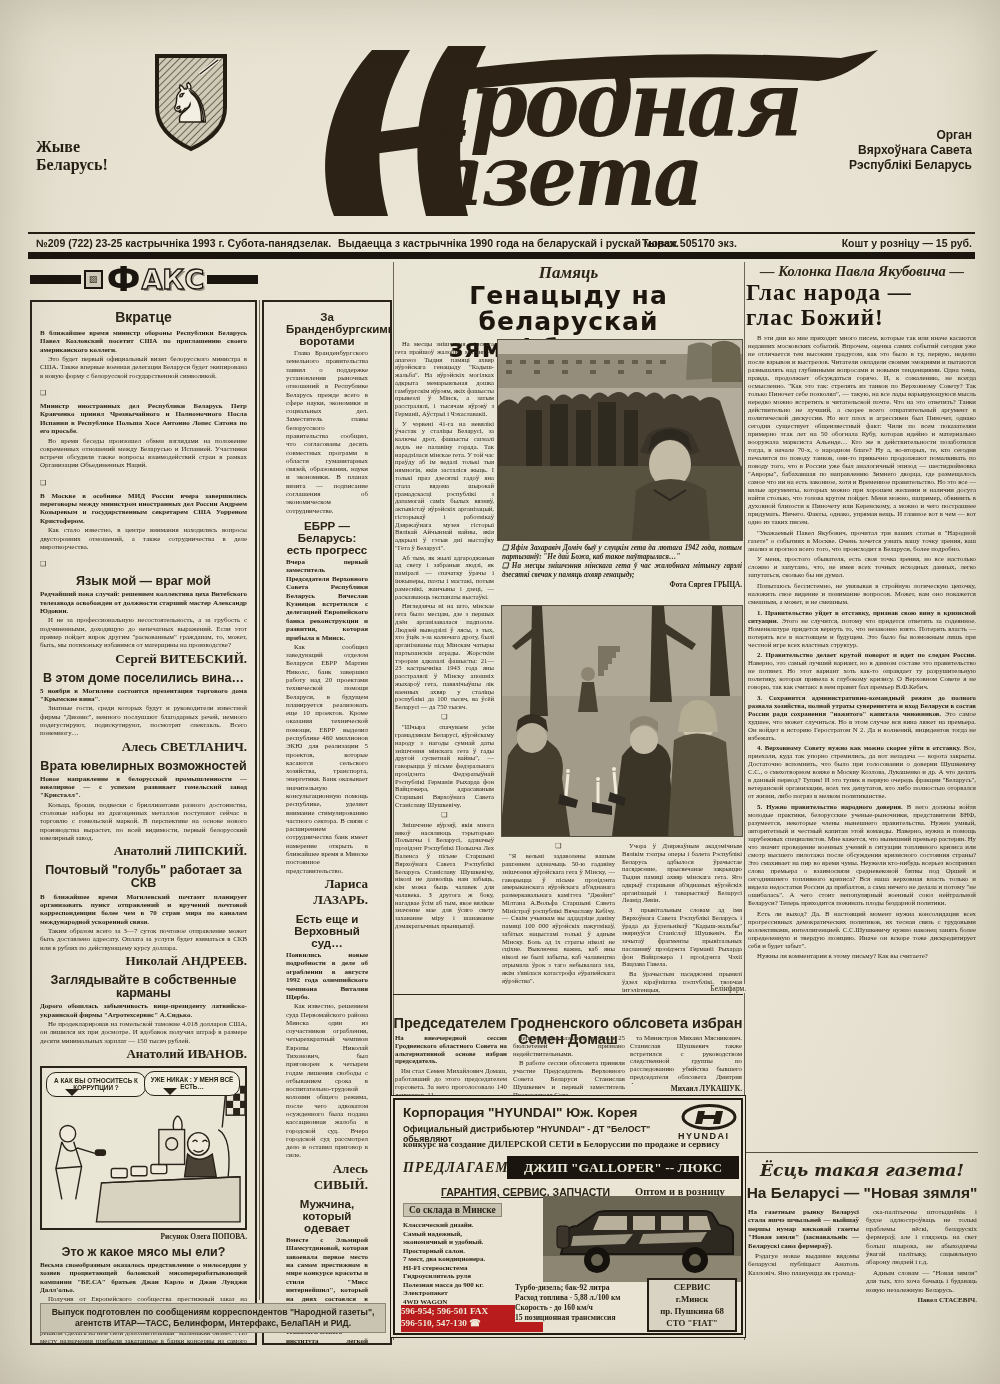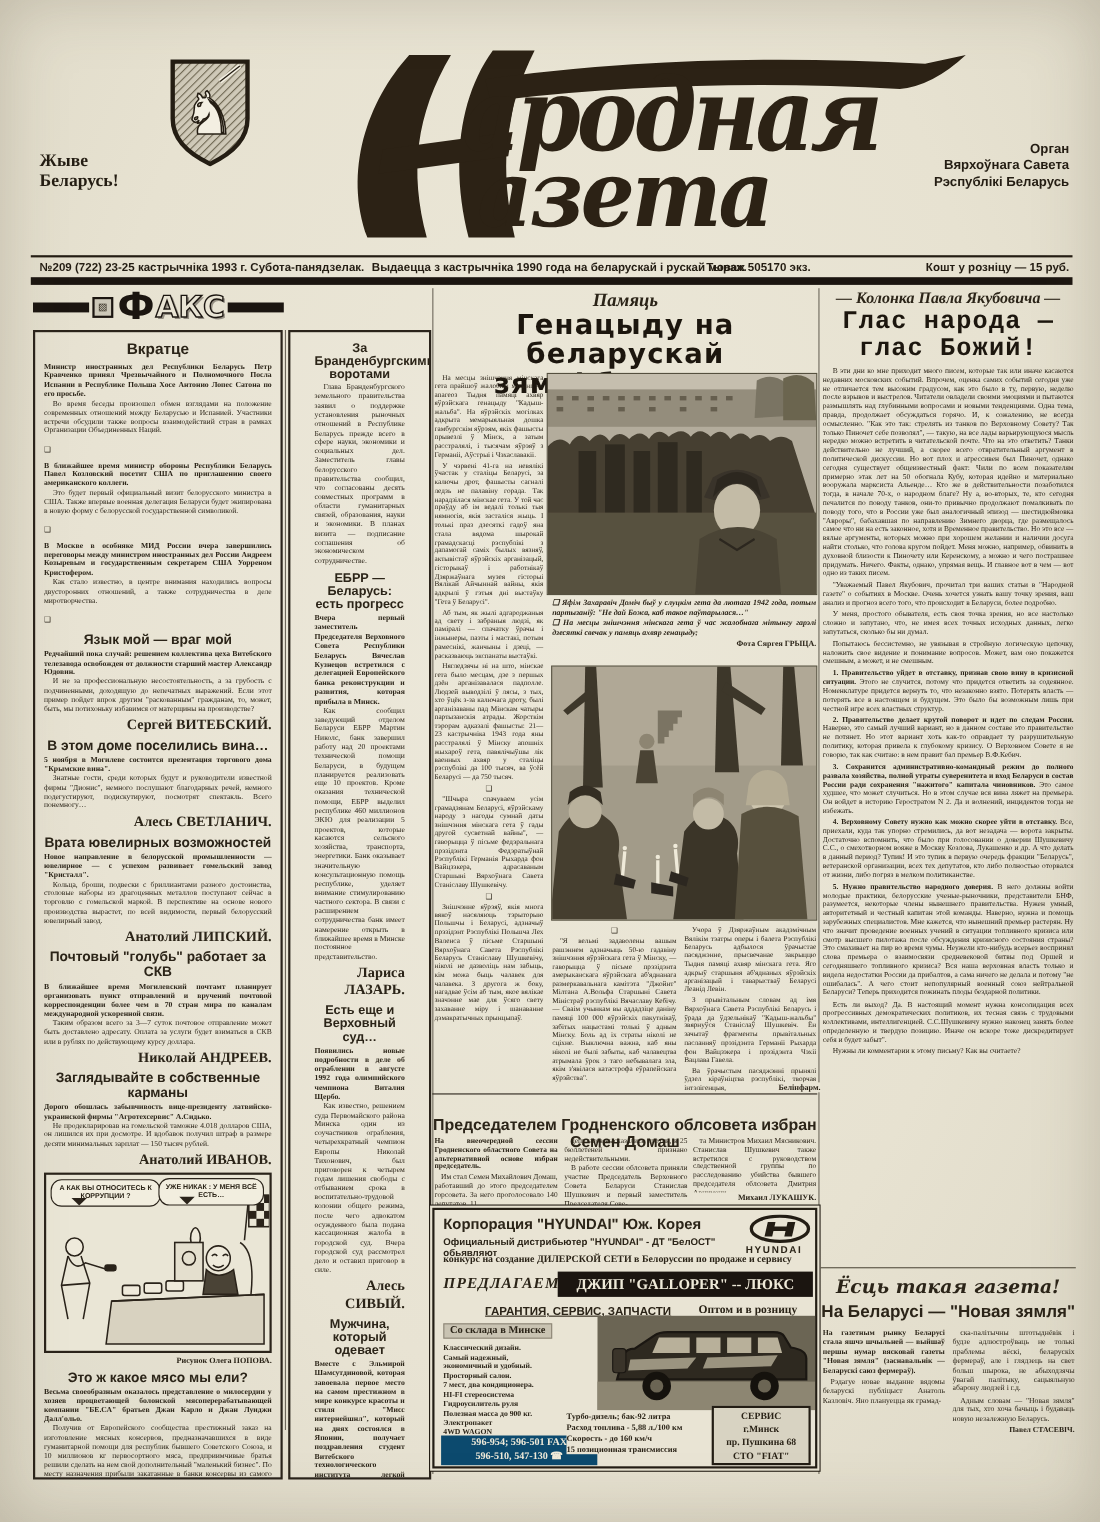--- a/index.html
+++ b/index.html
@@ -55,21 +55,21 @@
   .pam-label{left:395px;width:347px;top:263px;text-align:center;font-style:italic;font-weight:bold;font-size:17px;}
   .gen-head{left:393px;width:351px;top:283px;text-align:center;font-family:"DejaVu Sans",sans-serif;
     font-weight:bold;font-size:25px;line-height:1.05;letter-spacing:1px;color:#1c160e;}
   .ccol{font-size:6.6px;line-height:1.18;text-align:justify;overflow:hidden;}
   .ccol p{margin:0 0 2px;text-indent:7px;}
   .ccol p.mk{text-align:center;text-indent:0;font-size:7px;}
   .photo{background:#a39d8e;outline:1px solid #55503f;}
   .caps{font-style:italic;font-size:7.2px;line-height:1.2;text-align:justify;}
   .caps p{margin:0 0 1px;font-weight:bold;}
   .caps .credit{text-align:right;font-style:normal;}
-  .c-byline{font-weight:bold;font-size:7.4px;background:#e9e4d4;padding-left:4px;}
+  .c-byline{font-weight:normal;font-size:7.4px;background:#e9e4d4;padding-left:4px;}
   .fact-rule{left:393px;width:350px;top:994px;border-top:1.5px solid #2a231a;}
   .fact-label{left:393px;width:350px;top:997px;text-align:center;font-style:italic;font-weight:bold;font-size:17px;}
   .fact-head{left:390px;width:356px;top:1015px;text-align:center;font-family:"Liberation Sans",sans-serif;
     font-weight:bold;font-size:14.5px;}
   .fact-col{top:1034px;width:112px;height:62px;font-size:6.8px;line-height:1.15;text-align:justify;overflow:hidden;}
   .fact-col p{margin:0 0 2px;text-indent:6px;}
   .fact-col p.bold{font-weight:bold;text-indent:0;}
   .fact-byline{left:630px;width:112px;top:1084px;text-align:right;font-weight:bold;font-size:7.4px;background:#e9e4d4;z-index:2;}
   
   .ad{left:393px;top:1098px;width:350px;height:237px;box-sizing:border-box;border:2px solid #231d14;
@@ -77,31 +77,31 @@
   .ad .t1{left:8px;top:5px;font-family:"Liberation Sans",sans-serif;font-weight:bold;font-size:13.5px;}
   .ad .t2{left:8px;top:24px;width:272px;font-family:"Liberation Sans",sans-serif;font-weight:bold;font-size:8.8px;}
   .ad .t3{left:8px;top:39px;width:334px;font-weight:bold;font-size:9px;}
   .ad .predl{left:8px;top:60px;font-style:italic;font-weight:bold;font-size:14px;letter-spacing:1px;}
   .ad .jeep{left:112px;top:56px;width:232px;height:23px;background:#1b1510;color:#efead9;
     font-weight:bold;font-size:13.5px;text-align:center;line-height:23px;}
   .ad .guar{left:46px;top:86px;font-family:"Liberation Sans",sans-serif;font-weight:bold;font-size:10.5px;text-decoration:underline;}
   .ad .optom{left:240px;top:86px;font-weight:bold;font-size:10.5px;}
   .ad .sklad{left:8px;top:103px;background:#c9c3b2;border:1px solid #8d8676;font-weight:bold;font-size:9.5px;padding:1px 5px;}
   .ad .feat{left:8px;top:121px;width:136px;font-weight:bold;font-size:7px;line-height:1.22;}
-  .ad .phones{left:6px;top:205px;width:142px;height:27px;background:#0c4a6e;color:#efead9;
-    font-weight:bold;font-size:9.2px;line-height:1.35;text-align:center;}
+  .ad .phones{left:6px;top:205px;width:142px;height:27px;background:#b91c1c;color:#efead9;
+    font-weight:bold;font-size:9.2px;line-height:1.35;text-align:left;}
   .ad .specs{left:120px;top:183px;width:182px;font-weight:bold;font-size:7.6px;line-height:1.3;background:#e9e4d4;}
   .ad .svc{left:252px;top:178px;width:90px;height:54px;border:2px solid #231d14;background:#d8d3c2;
     text-align:center;font-weight:bold;font-size:8.8px;line-height:1.35;padding-top:2px;box-sizing:border-box;}
   .hlogo{left:286px;top:4px;}
   .hname{left:283px;top:31px;font-family:"Liberation Sans",sans-serif;font-weight:bold;font-size:9px;letter-spacing:1.5px;}
   
   .op-label{left:746px;width:232px;top:263px;text-align:center;font-style:italic;font-weight:bold;font-size:14.5px;white-space:nowrap;}
   .op-label::before{content:"— ";}.op-label::after{content:" —";}
-  .op-head{left:746px;width:232px;top:280px;text-align:center;font-family:Liberation Mono, monospace;
+  .op-head{left:746px;width:232px;top:280px;text-align:left;font-family:Liberation Serif, serif;
     font-weight:bold;font-size:23px;line-height:1.1;letter-spacing:1px;color:#1c160e;}
   .op-body{left:748px;width:228px;top:334px;height:702px;font-size:6.8px;line-height:1.18;text-align:justify;overflow:hidden;}
   .op-body p{margin:0 0 2.5px;text-indent:9px;}
   .op-b::after{content:" ";}
   .gz-rule{left:746px;width:232px;top:1152px;border-top:1px solid #554f40;}
   .gz-script{left:746px;width:232px;top:1160px;text-align:center;font-family:"DejaVu Serif",serif;
     font-style:italic;font-weight:bold;font-size:17px;}
   .gz-head{left:742px;width:240px;top:1184px;text-align:center;font-family:"Liberation Sans",sans-serif;font-weight:bold;font-size:15.5px;}
   .gz-col{top:1208px;width:111px;height:128px;font-size:7px;line-height:1.2;text-align:justify;overflow:hidden;}
   .gz-col p{margin:0 0 2px;text-indent:7px;}
@@ -169,28 +169,28 @@
     <div class="fax-strip"></div>
   </div>
 
   <div class="abs boxed digest">
     <h2>Вкратце</h2>
 
     <div>
 
 
         <div>
+          <p class="fx-lead">В ближайшее время министр обороны Республики Беларусь Павел Козловский посетит США по приглашению своего американского коллеги.</p>
+          <p class="fx-body">Это будет первый официальный визит белорусского министра в США. Также впервые военная делегация Беларуси будет экипирована в новую форму с белорусской государственной символикой.</p>
+          <div class="sq"></div>
+        </div>
+
+        <div>
           <p class="fx-lead">Министр иностранных дел Республики Беларусь Петр Кравченко принял Чрезвычайного и Полномочного Посла Испании в Республике Польша Хосе Антонио Лопес Сатона по его просьбе.</p>
           <p class="fx-body">Во время беседы произошел обмен взглядами на положение современных отношений между Беларусью и Испанией. Участники встречи обсудили также вопросы взаимодействий стран в рамках Организации Объединенных Наций.</p>
-          <div class="sq"></div>
-        </div>
-
-        <div>
-          <p class="fx-lead">В ближайшее время министр обороны Республики Беларусь Павел Козловский посетит США по приглашению своего американского коллеги.</p>
-          <p class="fx-body">Это будет первый официальный визит белорусского министра в США. Также впервые военная делегация Беларуси будет экипирована в новую форму с белорусской государственной символикой.</p>
           <div class="sq"></div>
         </div>
 
         <div>
           <p class="fx-lead">В Москве в особняке МИД России вчера завершились переговоры между министром иностранных дел России Андреем Козыревым и государственным секретарем США Уорреном Кристофером.</p>
           <p class="fx-body">Как стало известно, в центре внимания находились вопросы двусторонних отношений, а также сотрудничества в деле миротворчества.</p>
           <div class="sq"></div>
         </div>
       </div>
 
@@ -314,20 +314,21 @@
 
         <div class="art">
           <h3>Мужчина, который одевает</h3>
           <p class="lead">Вместе с Эльмирой Шамсутдиновой, которая завоевала первое место на самом престижном в мире конкурсе красоты и стиля "Мисс интернейшнл", который на днях состоялся в Японии, получает поздравления студент Витебского технологического института легкой промышленности Игорь Чапурин.</p>
           <p class="body">Это приятно и его жене, Наталье Казак, студентке того же вуза. Успех Игоря — не первый. Костюмы "от Чапурина" уже дарили удачу "мисс России" и другим претенденткам на конкурсах красоты, где роль кутюрье была не последней. Сегодня Игорь Чапурин — уже мировая знаменитость и, кстати, имеет "наглость" отказываться от участия в некоторых смотрах искусства модельеров во имя более престижных показов.</p>
           <p class="byline">Сергей БУТКЕВИЧ.</p>
         </div>
       </div>
   </div>
 
+  <div class="abs gray-footer">Выпуск подготовлен по сообщениям корреспондентов "Народной газеты", агентств ИТАР—ТАСС, Белинформ, Интерфакс, БелаПАН и РИД.</div>
 
   <div class="abs pam-label">Памяць</div>
   <div class="abs gen-head">
     <div>Генацыду на беларускай</div>
     <div>зямлі больш не бываць!</div>
   </div>
 
   <div class="abs photo" style="left:498px;top:340px;width:244px;height:200px;">
     <svg width="244" height="200" viewBox="0 0 244 200" preserveAspectRatio="none">
       <rect width="244" height="200" fill="#b3ac9c"></rect>

